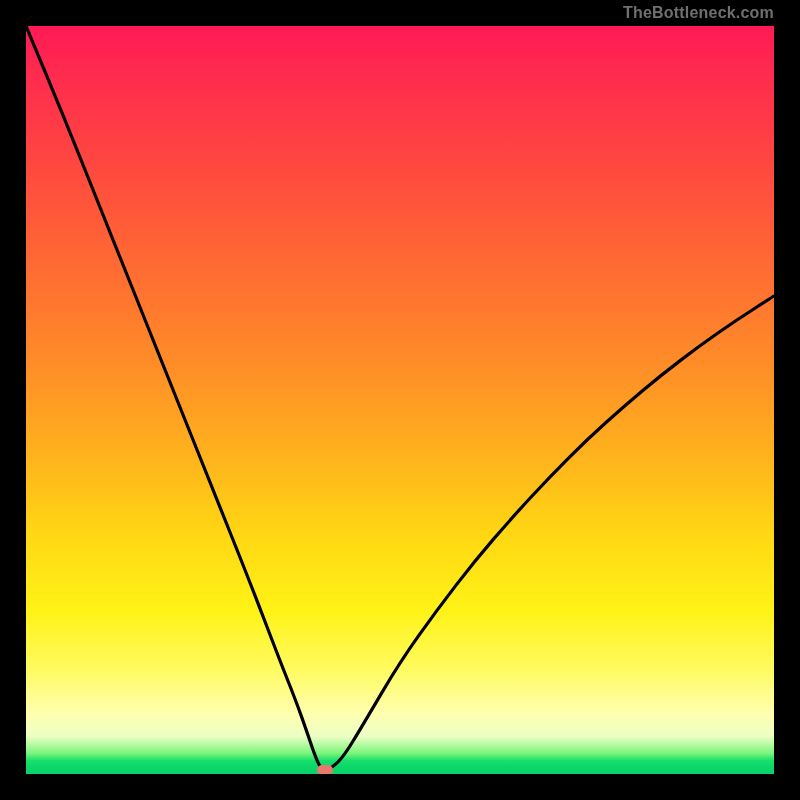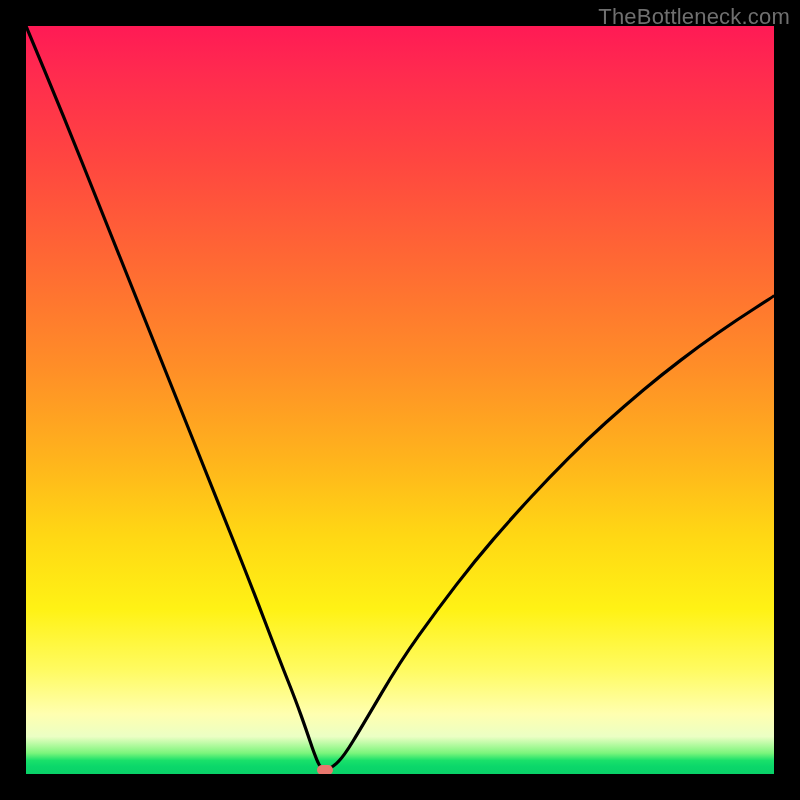--- a/index.html
+++ b/index.html
@@ -55,25 +55,25 @@
     position: absolute;
     width: 16px;
     height: 10px;
     border-radius: 5px;
     background: #e9776e;
     transform: translate(-50%, -50%);
   }
   .watermark {
     position: absolute;
     top: 4px;
-    right: 10px;
+    right: 26px;
     color: #6f6f6f;
-    font-size: 22px;
+    font-size: 16px;
     letter-spacing: 0.2px;
-    font-weight: 400;
+    font-weight: 700;
     font-family: Arial, Helvetica, sans-serif;
   }
 </style>
 </head>
 <body>
 
 <div class="frame">
   <div class="plot">
     <div class="gradient"></div>
     <svg class="curve" viewBox="0 0 748 748" preserveAspectRatio="none">

